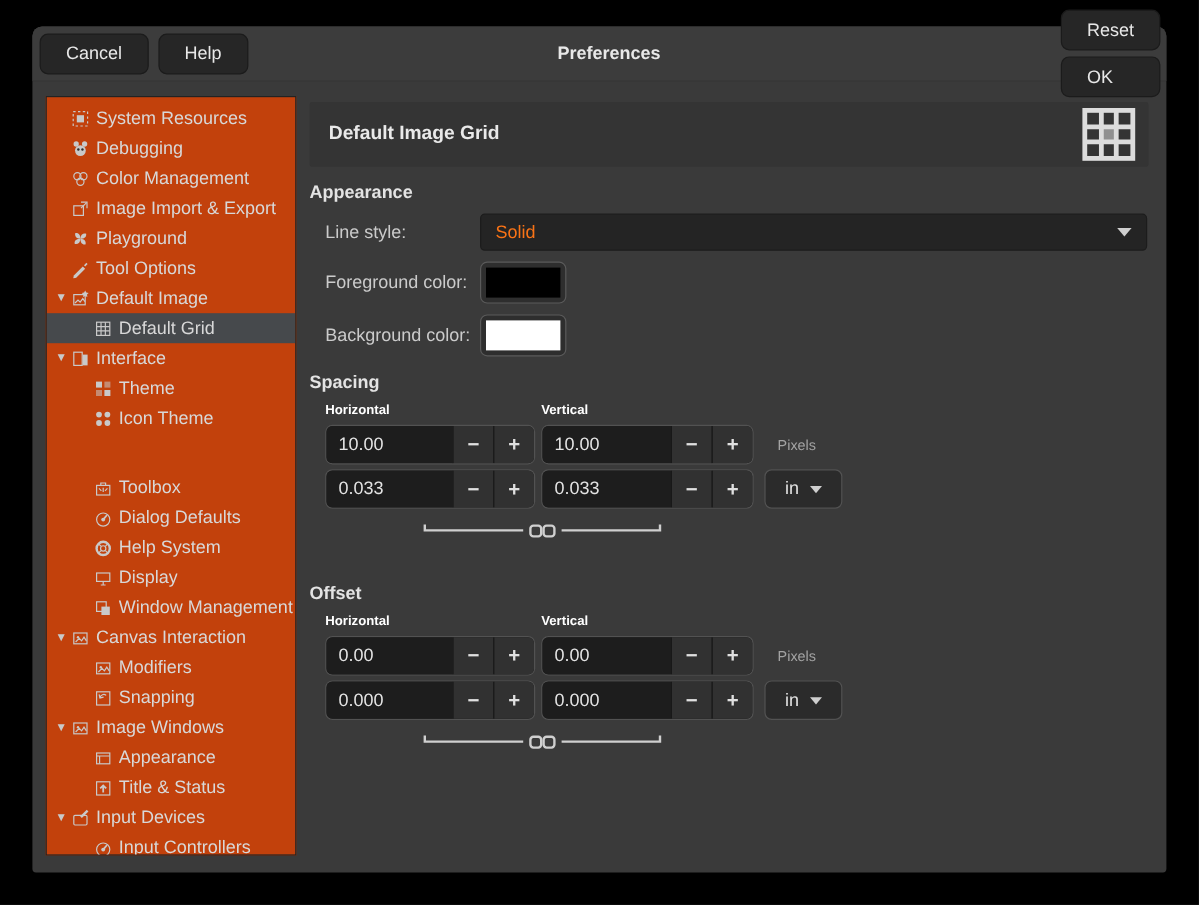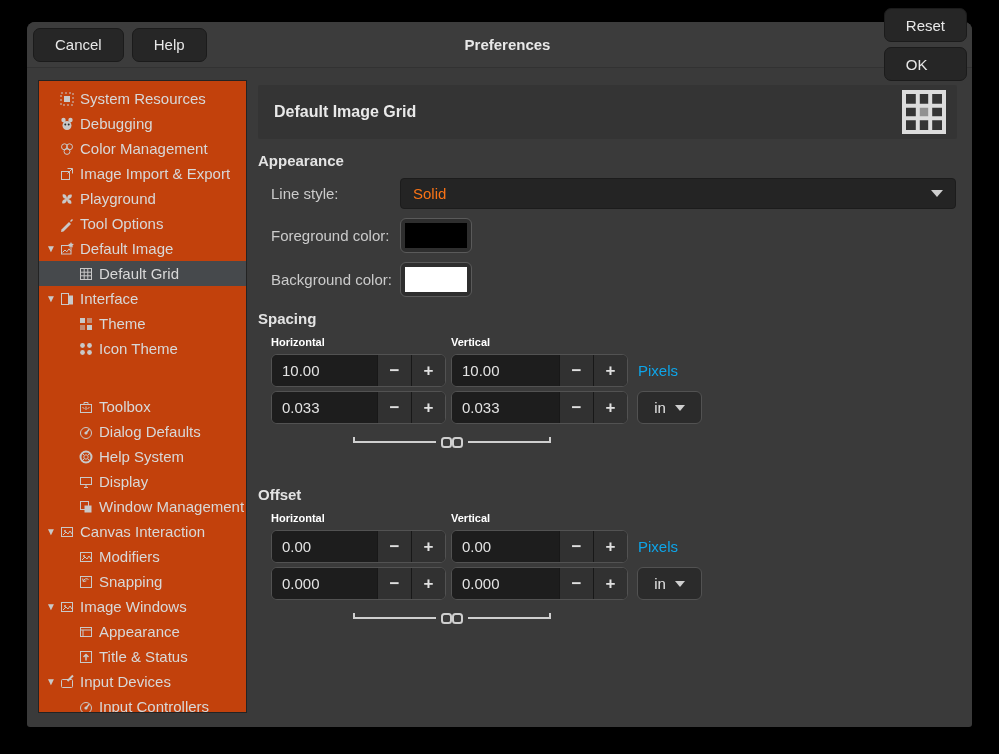--- a/index.html
+++ b/index.html
@@ -74,21 +74,21 @@
   .spinbox{
     display:flex;width:175px;height:33px;border:1px solid #525252;border-radius:6px;
     overflow:hidden;background:#1d1d1d;margin-right:5px;box-sizing:border-box;flex:none;
   }
   .sp-entry{flex:1;display:flex;align-items:center;padding-left:10px;color:#e3e3e3;font-size:15px;background:#1d1d1d;min-width:0;}
   .sp-btn{
     width:34px;flex:none;background:#313131;border:none;border-left:1px solid #181818;
     color:#e0e0e0;font-size:17px;font-weight:bold;display:flex;align-items:center;justify-content:center;
     font-family:"Liberation Sans", sans-serif;padding:0;cursor:default;
   }
-  .unit-label{margin-left:5px;color:#0ea5e9;font-size:15px;}
+  .unit-label{margin-left:15px;color:#a3a3a3;font-size:12px;}
   .unit-dd{
     margin-left:4px;width:65px;height:33px;box-sizing:border-box;background:#2b2b2b;
     border:1px solid #525252;border-radius:6px;display:flex;align-items:center;
     justify-content:center;gap:9px;color:#e3e3e3;font-size:15px;cursor:default;
   }
   .unit-dd .dd-arrow{margin-left:0;border-left-width:5px;border-right-width:5px;border-top-width:6px;}
   .chain-row{margin:9px 0 12px 94px;width:200px;height:18px;}
   .offset-gap{height:10px;}
 </style>
 </head>

